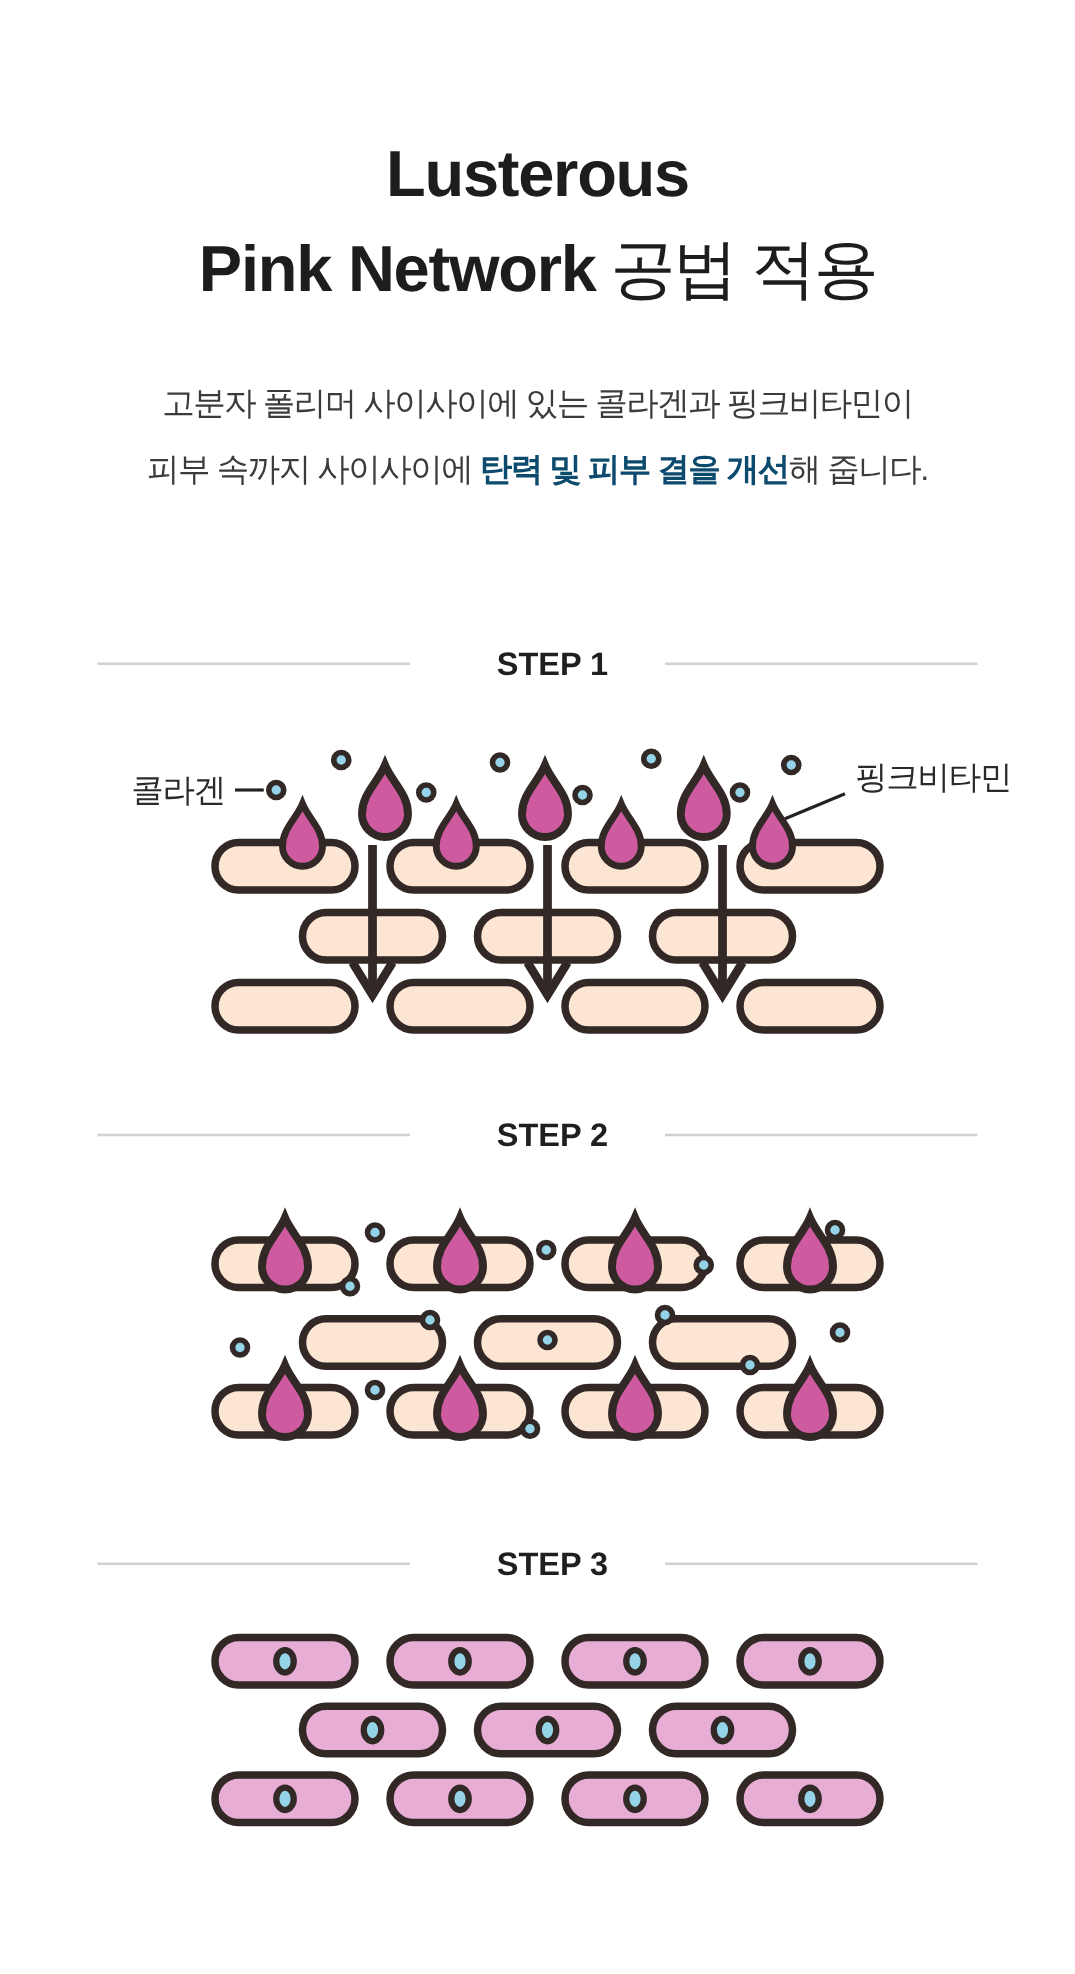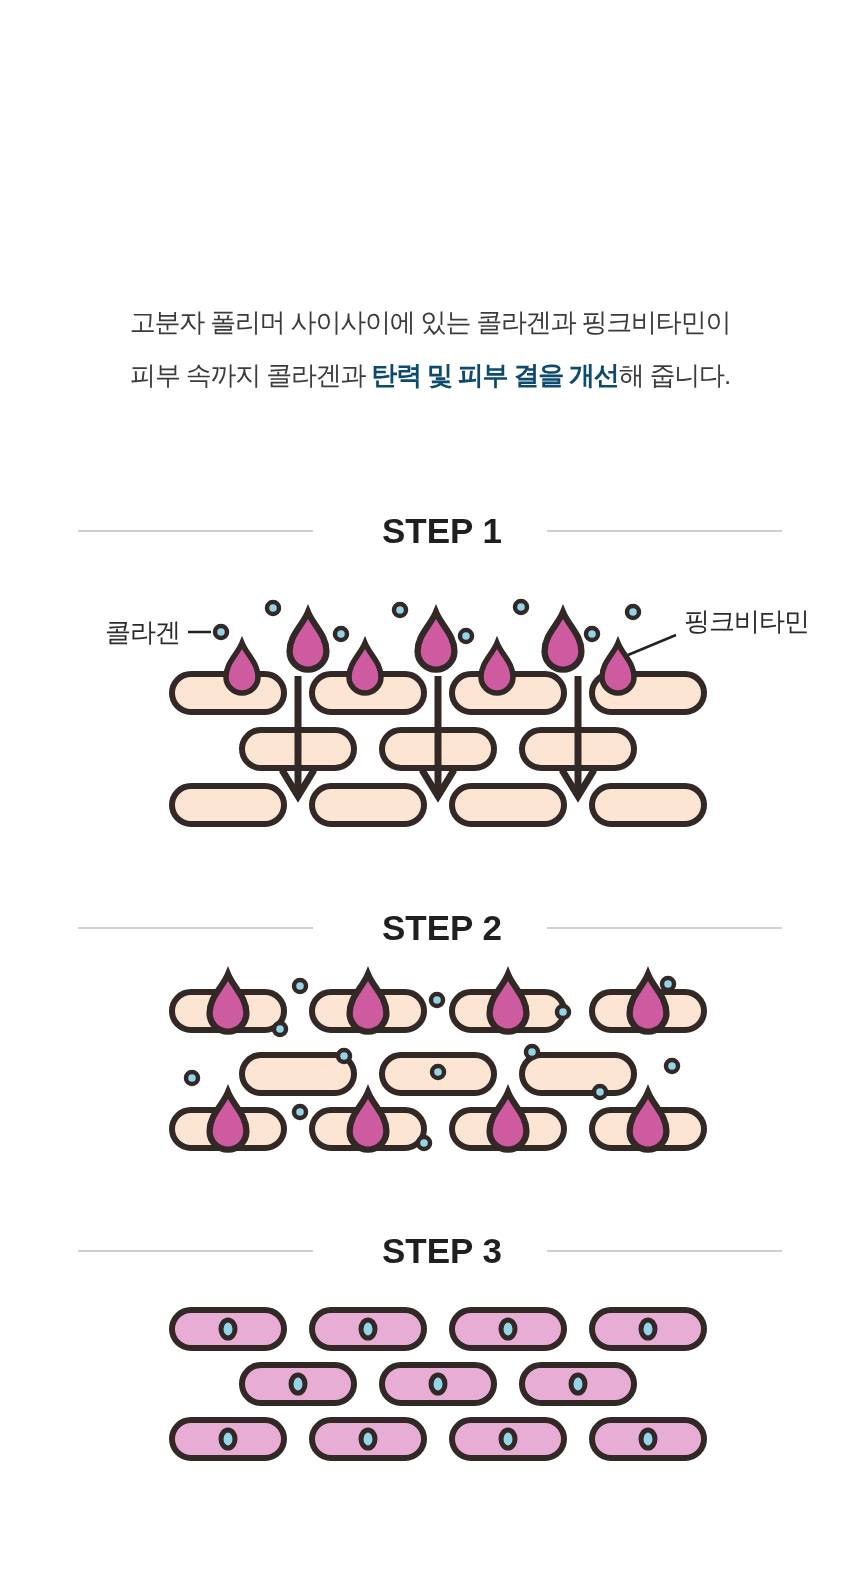--- a/index.html
+++ b/index.html
@@ -22,21 +22,21 @@
 
   .subtitle{position:absolute;top:296px;left:0;width:860px;text-align:center;
             color:var(--text-body);font-size:26px;line-height:53px;letter-spacing:-1.2px;font-weight:400;}
   .subtitle b{color:#0c4a6e;font-weight:700;}
 
   .step-header{position:absolute;left:0;width:860px;height:30px;display:flex;align-items:center;
                padding:0;box-sizing:border-box;}
   .step-header .rule{flex:1;height:2px;background:var(--divider);}
   .step-header .rule.left{margin-left:78px;margin-right:45px;}
   .step-header .rule.right{margin-right:78px;margin-left:45px;}
-  .step-header .step-label{font-size:35px;font-weight:700;color:#1f1f1f;letter-spacing:0;white-space:nowrap;margin-left:24px;}
+  .step-header .step-label{font-size:26px;font-weight:700;color:#1f1f1f;letter-spacing:0;white-space:nowrap;margin-left:24px;}
 
   .scene{position:absolute;left:0;}
   #scene1{top:585px;}
   #scene2{top:950px;}
   #scene3{top:1295px;}
 
   .cap-peach{fill:var(--peach);stroke:var(--ink);stroke-width:6;}
   .cap-pink{fill:var(--capsule-pink);stroke:var(--ink);stroke-width:6;}
   .drop{fill:var(--drop-pink);stroke:var(--ink);stroke-width:5.5;}
   .dot{fill:var(--dot-blue);stroke:var(--ink);stroke-width:4.5;}
@@ -45,25 +45,27 @@
   .pointer{stroke:#222;stroke-width:2.5;}
   .diagram-label{font-size:26px;fill:#2a2a2a;letter-spacing:-1px;
                  font-family:"Liberation Sans","DejaVu Sans",sans-serif;}
 </style>
 </head>
 <body>
 
 <div class="page">
 
   <div class="title">
+    <div>Lusterous</div>
+    <div><span>Pink Network</span><span class="ko">공법 적용</span></div>
   </div>
 
   <div class="subtitle">
     <div>고분자 폴리머 사이사이에 있는 콜라겐과 핑크비타민이</div>
-    <div><span>피부 속까지 콜라겐과 </span><b>탄력 및 피부 결을 개선</b><span>해 줍니다.</span></div>
+    <div><span>피부 속까지 사이사이에 </span><b>탄력 및 피부 결을 개선</b><span>해 줍니다.</span></div>
   </div>
 
   <div class="step-header" style="top:516px;">
     <div class="rule left"></div>
     <div class="step-label">STEP 1</div>
     <div class="rule right"></div>
   </div>
 
   <svg id="scene1" class="scene" width="860" height="250" viewBox="0 0 860 250">
     <defs>
@@ -117,21 +119,21 @@
       <circle class="dot" cx="592" cy="49" r="6"></circle>
       <circle class="dot" cx="633" cy="27" r="6"></circle>
     </g>
 
     <text class="diagram-label" x="180" y="56" text-anchor="end">콜라겐</text>
     <line class="pointer" x1="188" y1="47" x2="211" y2="47"></line>
     <text class="diagram-label" x="684" y="45" text-anchor="start">핑크비타민</text>
     <line class="pointer" x1="676" y1="50" x2="628" y2="70"></line>
   </svg>
 
-  <div class="step-header" style="top:913px;">
+  <div class="step-header" style="top:893px;">
     <div class="rule left"></div>
     <div class="step-label">STEP 2</div>
     <div class="rule right"></div>
   </div>
 
   <svg id="scene2" class="scene" width="860" height="220" viewBox="0 0 860 220">
     <defs>
       <path id="dropB" d="M0,-26 C5,-14 16,-6 16,8 A16,16 0 1,1 -16,8 C-16,-6 -5,-14 0,-26 Z"></path>
     </defs>
 

